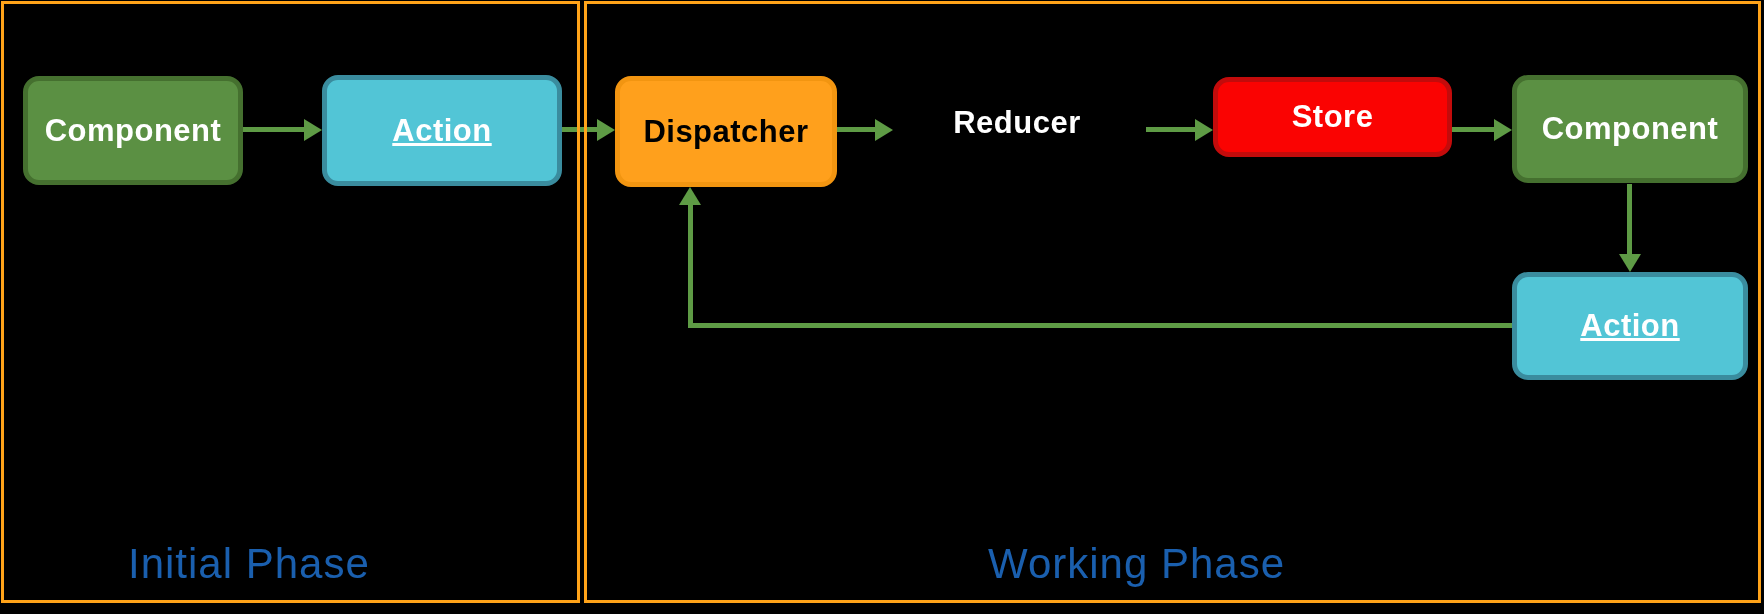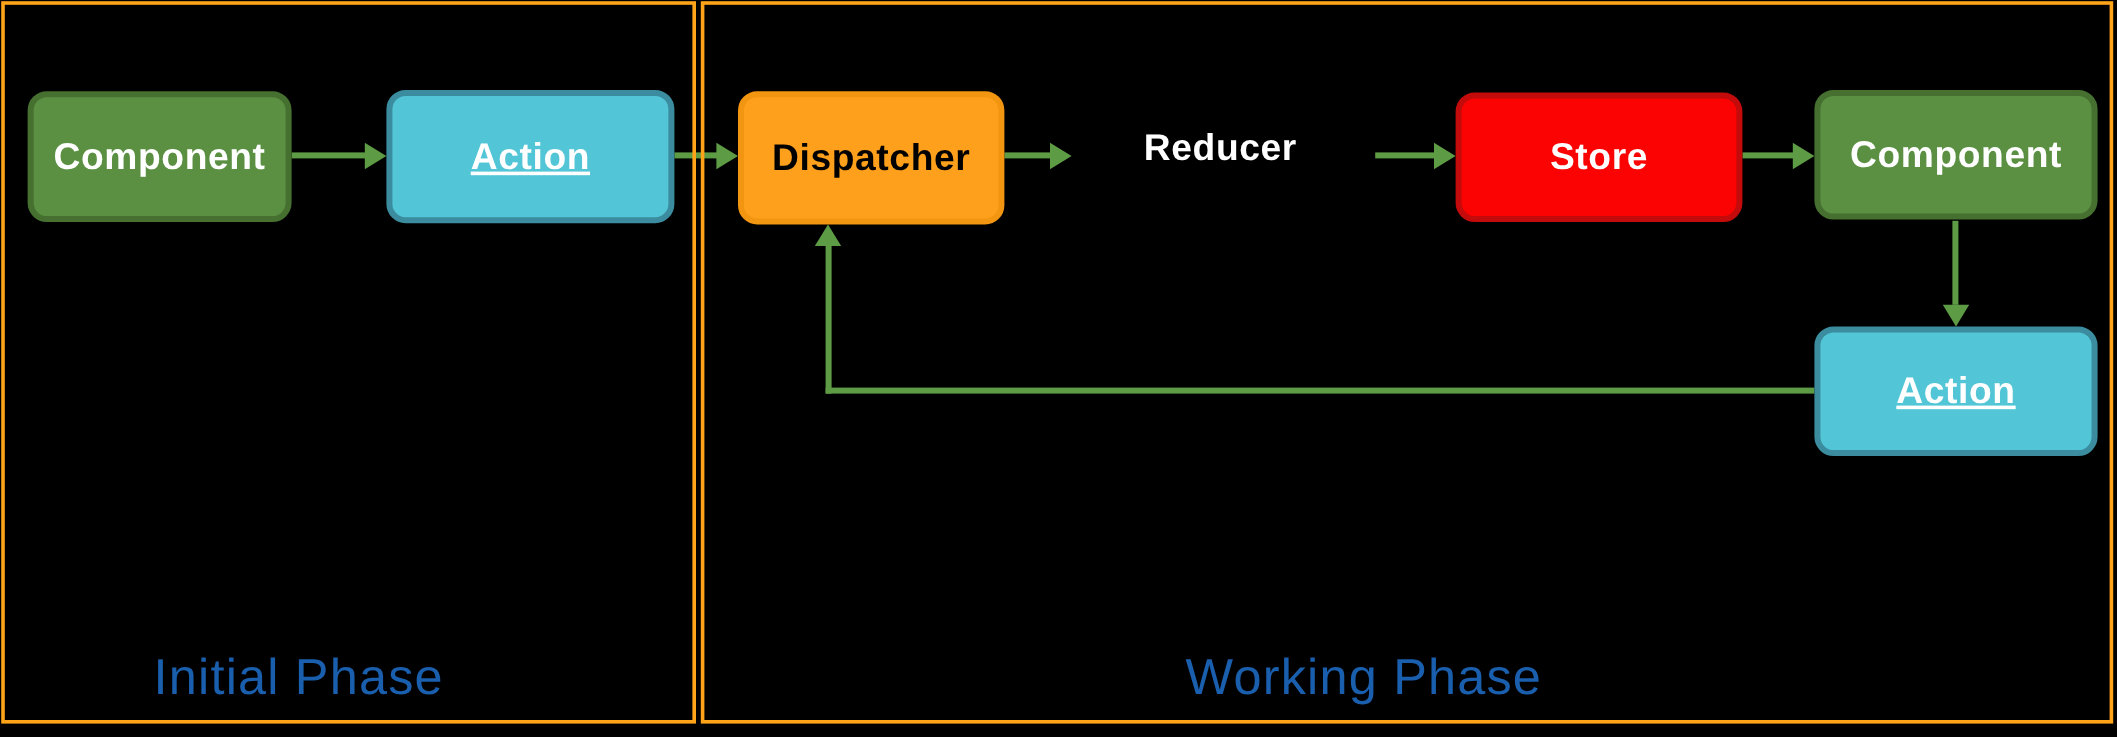--- a/index.html
+++ b/index.html
@@ -45,21 +45,21 @@
     z-index: 3;
   }
   .node-green  { background: var(--green-fill, #5B9043);  border-color: var(--green-border, #45702F); }
   .node-cyan   { background: var(--cyan-fill, #52C5D6);   border-color: var(--cyan-border, #3A8C9E); text-decoration: underline; }
   .node-orange { background: var(--orange-fill, #FFA01C); border-color: var(--orange-border, #FFA01C); color: var(--node-text-dark, #000000); }
   .node-red    { background: var(--red-fill, #FA0302);    border-color: var(--red-border, #C30B0B); }
 
   .n-comp-l { left: 23px;   top: 76px;  width: 220px; height: 109px; }
   .n-act-l  { left: 322px;  top: 75px;  width: 240px; height: 111px; }
   .n-disp   { left: 615px;  top: 76px;  width: 222px; height: 111px; }
-  .n-store  { left: 1213px; top: 77px;  width: 239px; height: 108px; }
+  .n-store  { left: 1213px; top: 77px;  width: 239px; height: 80px; }
   .n-comp-r { left: 1512px; top: 75px;  width: 236px; height: 108px; }
   .n-act-r  { left: 1512px; top: 272px; width: 236px; height: 108px; }
 
   
   .reducer-text {
     position: absolute;
     left: 900px;
     top: 105px;
     width: 234px;
     height: 50px;

